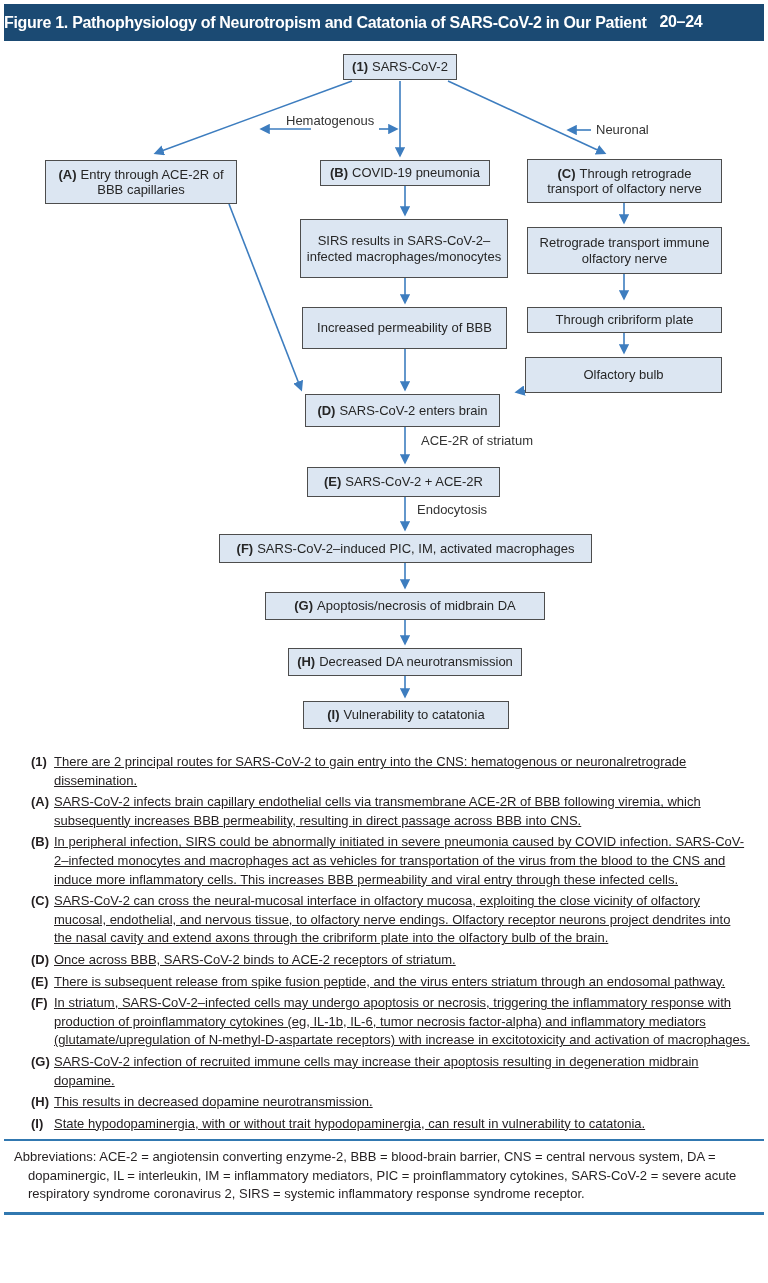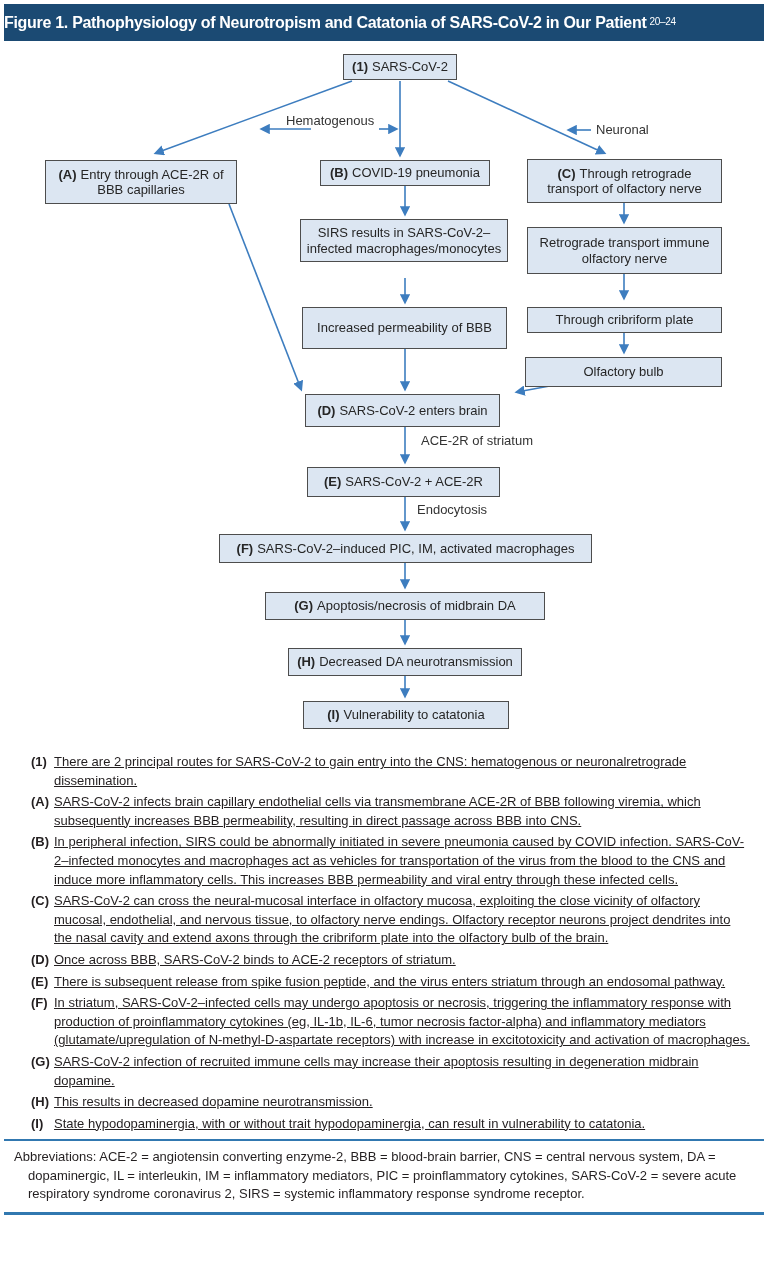--- a/index.html
+++ b/index.html
@@ -17,25 +17,25 @@
     background:#1b4a73;
     color:#ffffff;
     display:flex;
     align-items:center;
     font-size:16px;
     font-weight:bold;
     letter-spacing:-0.3px;
     white-space:nowrap;
   }
   .title-bar sup {
-    font-size:10px;
+    font-size:16px;
     position:relative;
     top:-1px;
-    margin-left:3px;
-    font-weight:normal;
+    margin-left:13px;
+    font-weight:bold;
   }
   
   .diagram {
     position:relative;
     width:768px;
     height:706px;
   }
   .diagram svg {
     position:absolute;
     left:0; top:0;
@@ -137,37 +137,37 @@
 
   <div class="fbox" style="left:320px;top:119px;width:170px;height:26px">
     <span class="pfx">(B)</span>
       <span>COVID-19 pneumonia</span>
   </div>
 
   <div class="fbox" style="left:527px;top:118px;width:195px;height:44px">
     <span><b class="pfx">(C)</b><span>Through retrograde transport of olfactory nerve</span></span>
   </div>
 
-  <div class="fbox" style="left:300px;top:178px;width:208px;height:43px">
+  <div class="fbox" style="left:300px;top:178px;width:208px;height:59px">
     <span>SIRS results in SARS-CoV-2–infected macrophages/monocytes</span>
   </div>
 
   <div class="fbox" style="left:527px;top:186px;width:195px;height:47px">
     <span>Retrograde transport immune olfactory nerve</span>
   </div>
 
   <div class="fbox" style="left:302px;top:266px;width:205px;height:42px">
     <span>Increased permeability of BBB</span>
   </div>
 
   <div class="fbox" style="left:527px;top:266px;width:195px;height:26px">
     <span>Through cribriform plate</span>
   </div>
 
-  <div class="fbox" style="left:525px;top:316px;width:197px;height:30px">
+  <div class="fbox" style="left:525px;top:316px;width:197px;height:36px">
     <span>Olfactory bulb</span>
   </div>
 
   <div class="fbox" style="left:305px;top:353px;width:195px;height:33px">
     <span class="pfx">(D)</span>
       <span>SARS-CoV-2 enters brain</span>
   </div>
 
   <div class="flabel" style="left:421px;top:392px">ACE-2R of striatum</div>
 

